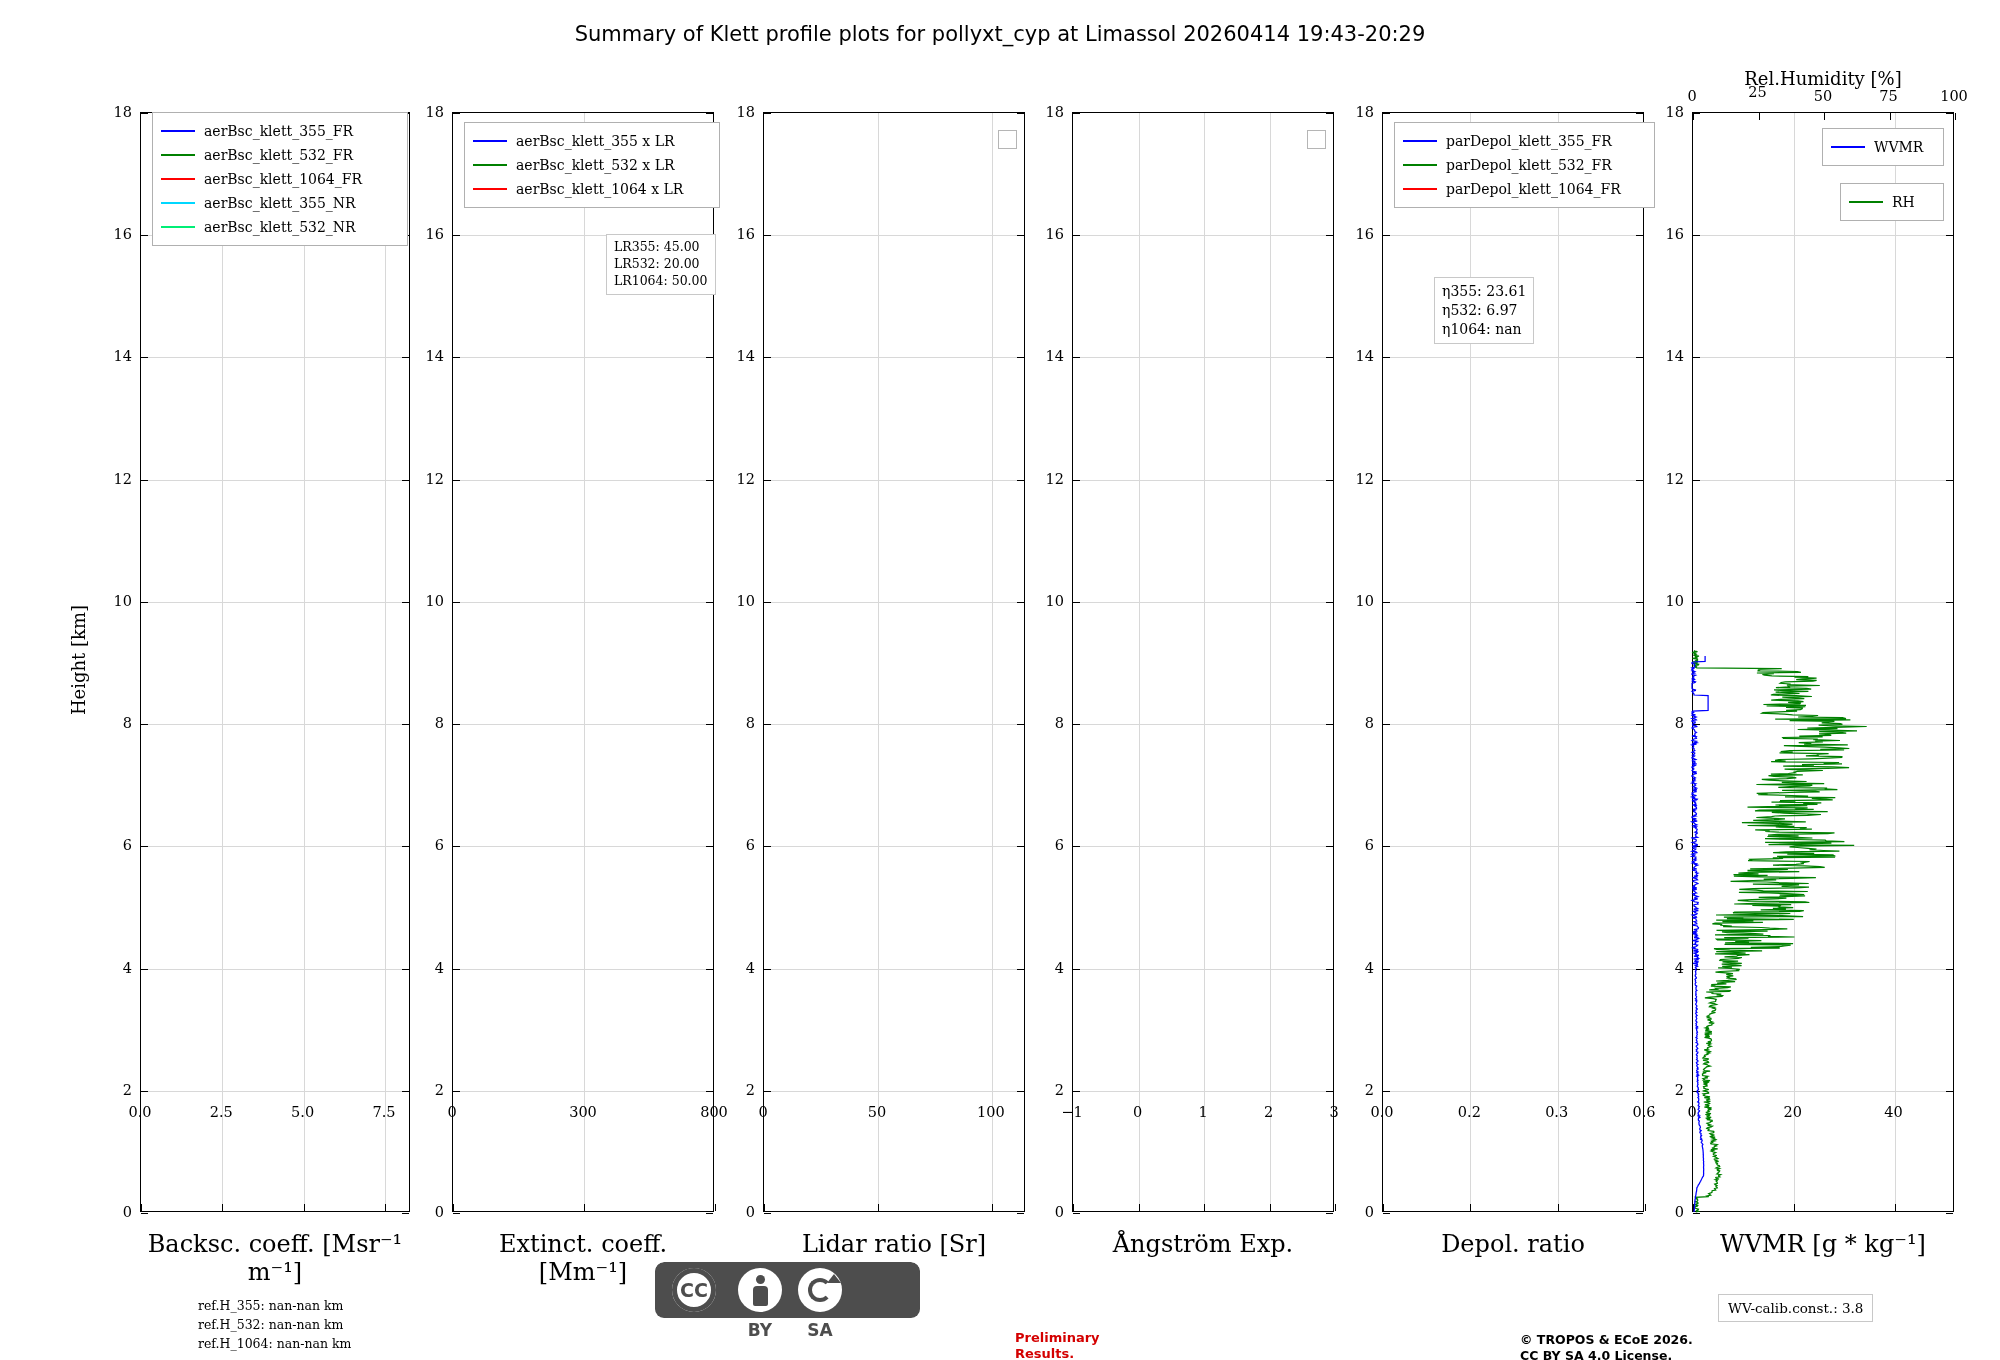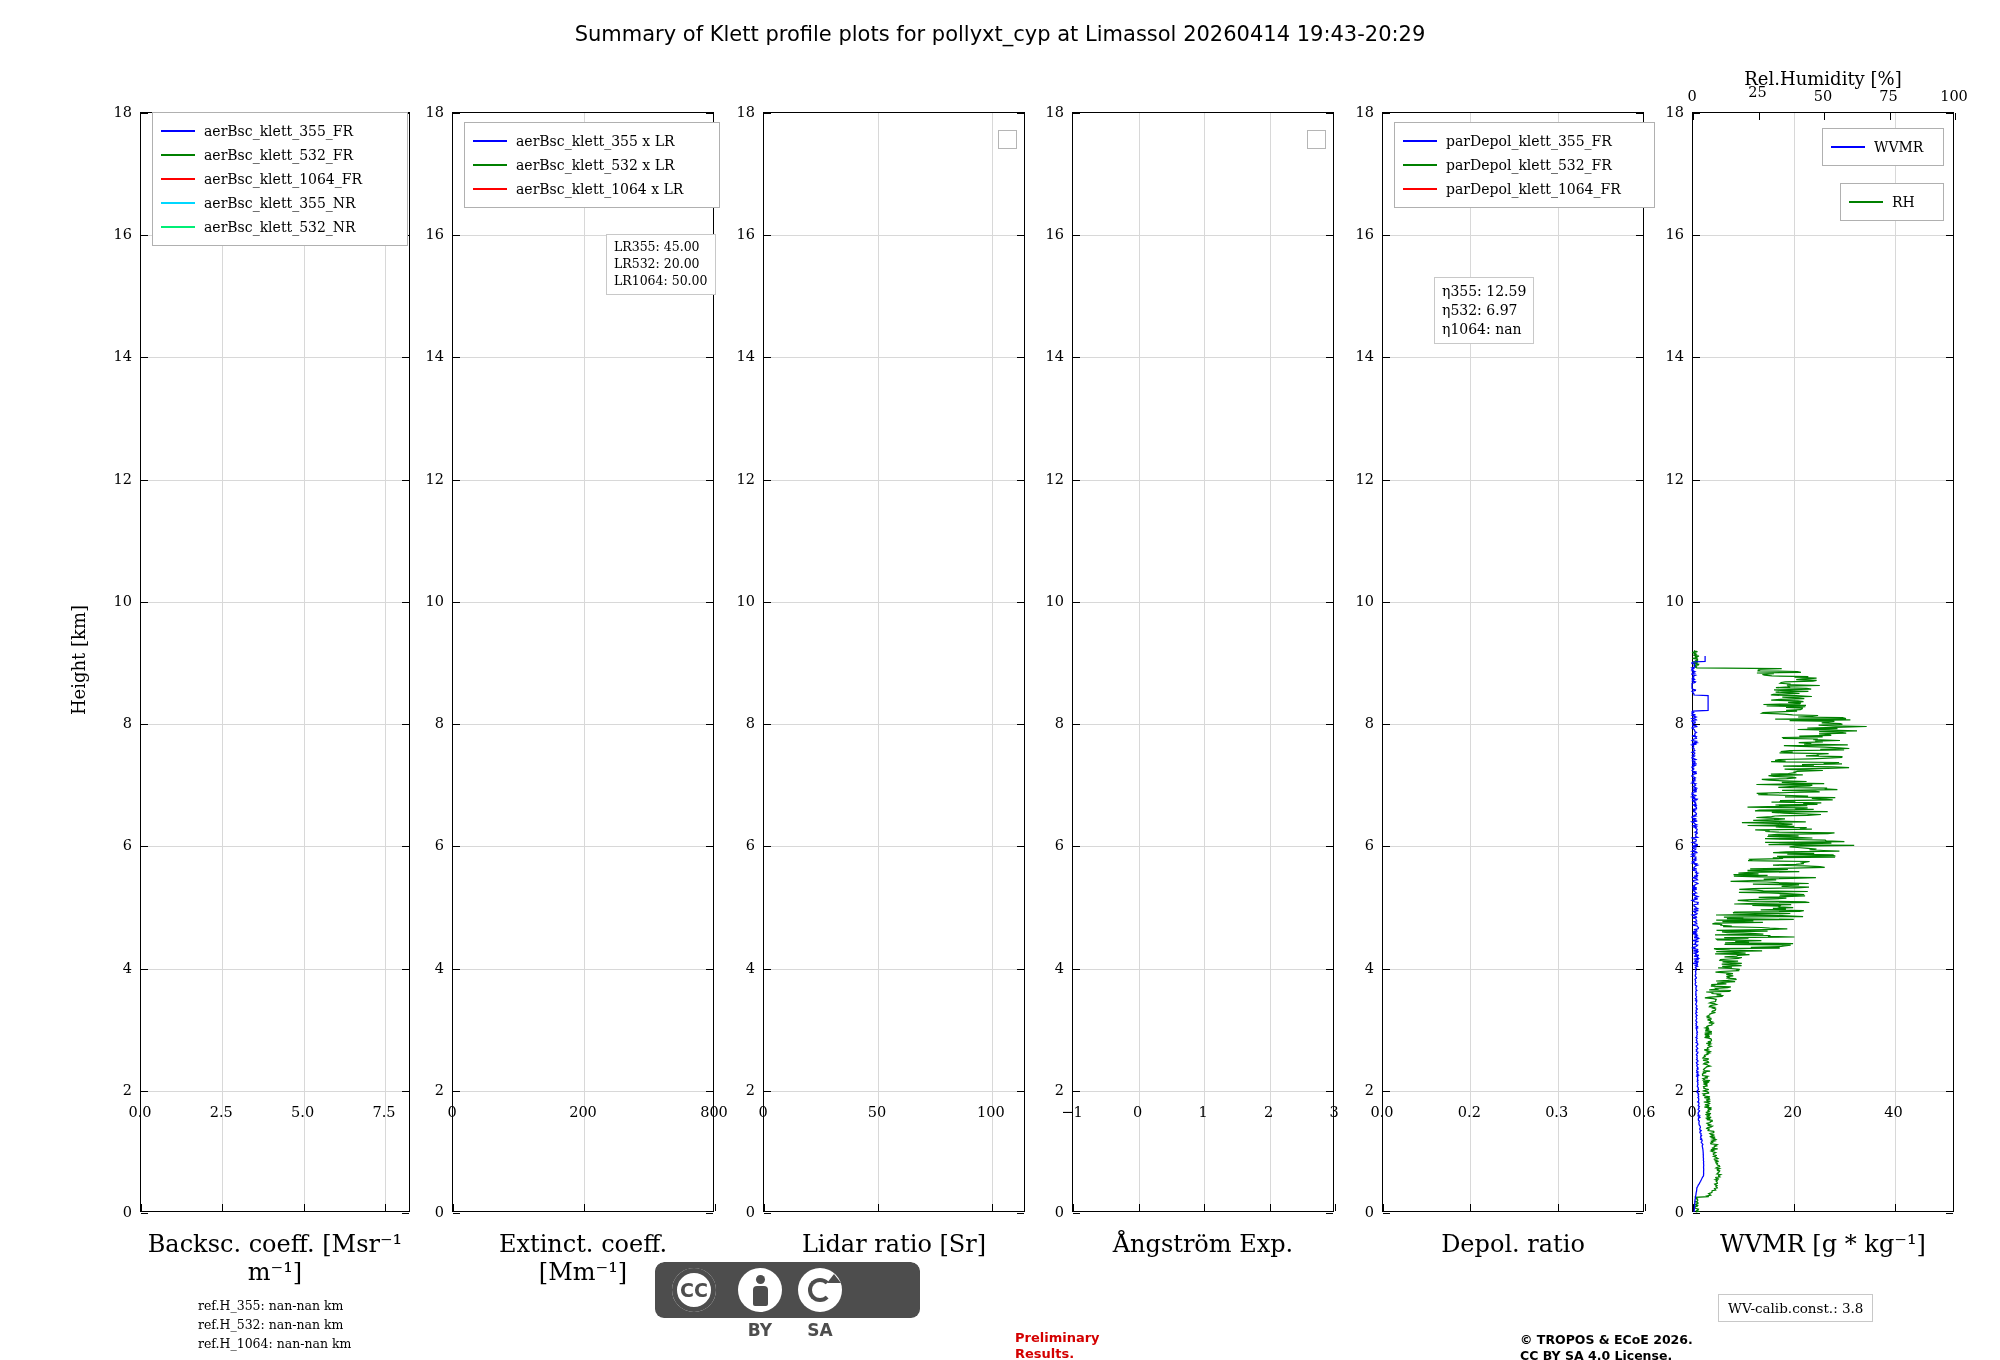--- a/index.html
+++ b/index.html
@@ -279,21 +279,21 @@
   <div class="row">
       <span class="swatch" style="border-color:#008000"></span>
       <span>parDepol_klett_532_FR</span>
     </div>
   <div class="row">
       <span class="swatch" style="border-color:#ff0000"></span>
       <span>parDepol_klett_1064_FR</span>
     </div>
 </div>
 <div class="textbox" style="left:1434px;top:277px;font-size:14px;">
-  <div>η355: 12.59</div>
+  <div>η355: 23.61</div>
   <div>η532: 6.97</div>
   <div>η1064: nan</div>
 </div>
 
 <div class="panel" id="p5" style="left:1692px;width:262px;">
     <div class="tickmark-y" style="top: 1100px;"></div>
     <div class="tickmark-y r" style="top: 1100px;"></div>
     <div class="grid-h" style="top: 977.778px;"></div>
     <div class="tickmark-y" style="top: 977.778px;"></div>
     <div class="tickmark-y r" style="top: 977.778px;"></div>
@@ -405,21 +405,21 @@
 <div class="tick-lab-y" style="left: 402px; width: 42px; top: 1089.78px;">2</div>
 <div class="tick-lab-y" style="left: 402px; width: 42px; top: 967.556px;">4</div>
 <div class="tick-lab-y" style="left: 402px; width: 42px; top: 845.333px;">6</div>
 <div class="tick-lab-y" style="left: 402px; width: 42px; top: 723.111px;">8</div>
 <div class="tick-lab-y" style="left: 402px; width: 42px; top: 600.889px;">10</div>
 <div class="tick-lab-y" style="left: 402px; width: 42px; top: 478.667px;">12</div>
 <div class="tick-lab-y" style="left: 402px; width: 42px; top: 356.444px;">14</div>
 <div class="tick-lab-y" style="left: 402px; width: 42px; top: 234.222px;">16</div>
 <div class="tick-lab-y" style="left: 402px; width: 42px; top: 112px;">18</div>
 <div class="tick-lab-x" style="left: 452px;">0</div>
-<div class="tick-lab-x" style="left: 583px;">200</div>
+<div class="tick-lab-x" style="left: 583px;">300</div>
 <div class="tick-lab-x" style="left: 714px;">800</div>
 <div class="tick-lab-y" style="left: 713px; width: 42px; top: 1212px;">0</div>
 <div class="tick-lab-y" style="left: 713px; width: 42px; top: 1089.78px;">2</div>
 <div class="tick-lab-y" style="left: 713px; width: 42px; top: 967.556px;">4</div>
 <div class="tick-lab-y" style="left: 713px; width: 42px; top: 845.333px;">6</div>
 <div class="tick-lab-y" style="left: 713px; width: 42px; top: 723.111px;">8</div>
 <div class="tick-lab-y" style="left: 713px; width: 42px; top: 600.889px;">10</div>
 <div class="tick-lab-y" style="left: 713px; width: 42px; top: 478.667px;">12</div>
 <div class="tick-lab-y" style="left: 713px; width: 42px; top: 356.444px;">14</div>
 <div class="tick-lab-y" style="left: 713px; width: 42px; top: 234.222px;">16</div>

